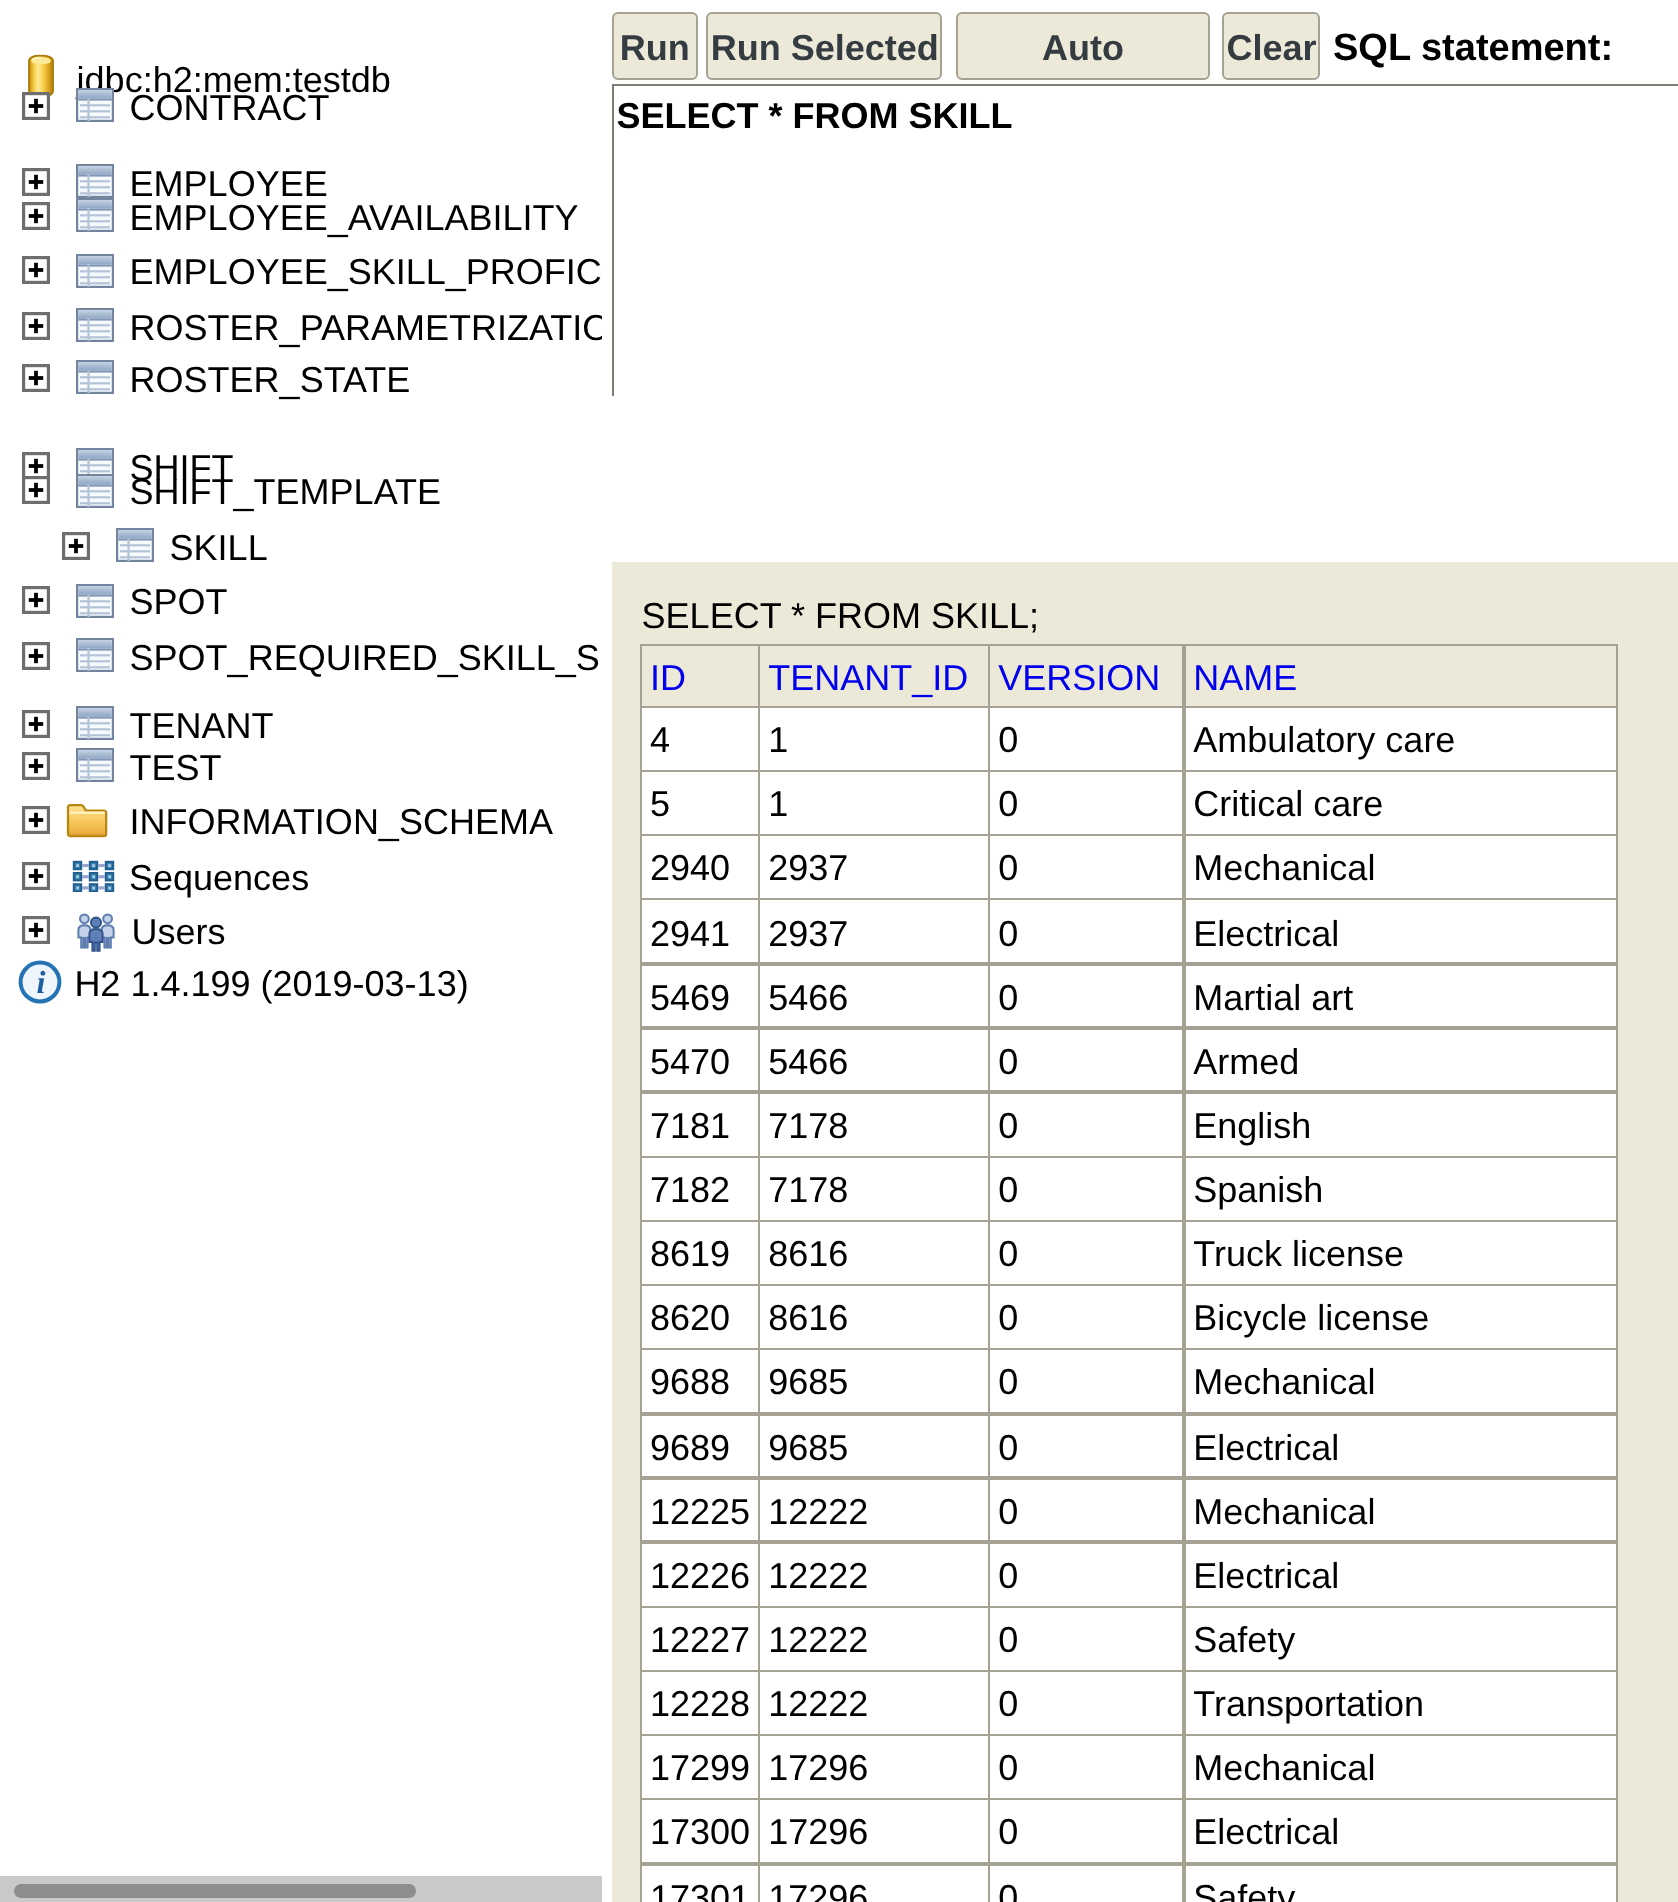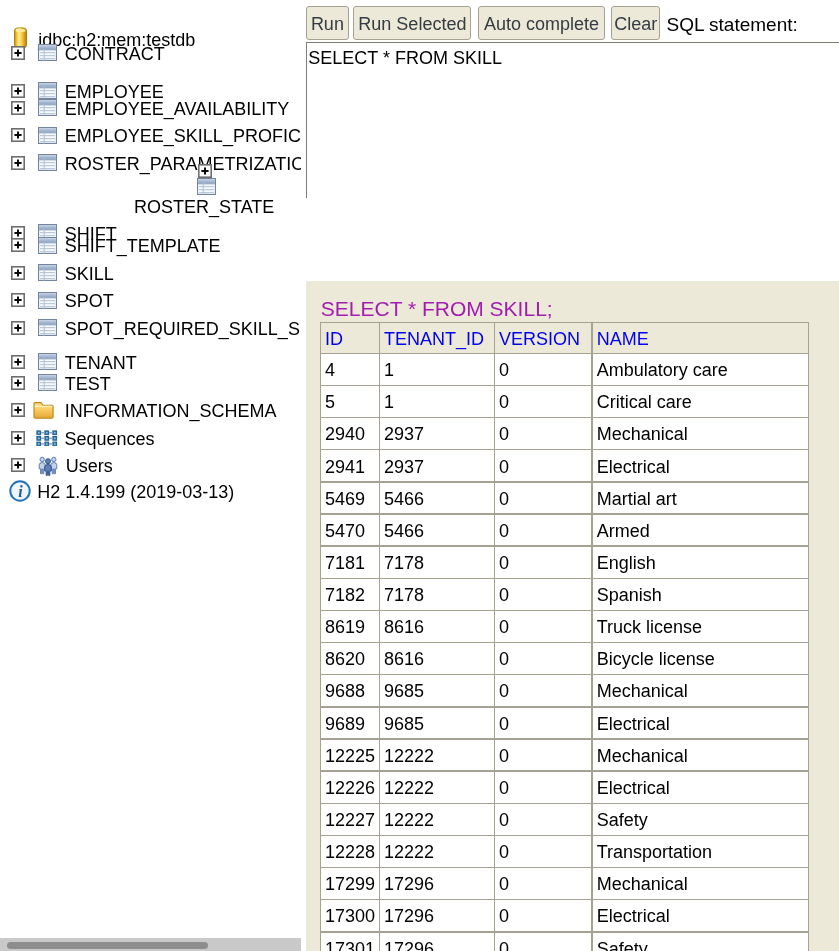--- a/index.html
+++ b/index.html
@@ -9,29 +9,29 @@
 
 #tree { position:absolute; left:0; top:0; width:301px; height:951px; background:#fff; overflow:hidden; }
 .trow { position:absolute; left:0; height:27.5px; width:400px; display:flex; align-items:center;
   font-size:18px; line-height:21px; color:#000; white-space:nowrap; }
 .trow svg { flex:0 0 auto; }
 .trow span { position:relative; top:1.8px; }
 
 #sbtrack { position:absolute; left:0; top:937.5px; width:301px; height:13.5px; background:#c9c9c9; }
 #sbthumb { position:absolute; left:7px; top:4.5px; width:201px; height:7.3px; border-radius:4px; background:#8d8d8d; }
 
-#qframe { position:absolute; left:305.5px; top:0; width:533.5px; height:198px; background:#fff; overflow:hidden; }
+#qframe { position:absolute; left:305.5px; top:0; width:533.5px; height:198px; background:#fff; overflow:hidden;font-weight:bold; }
 .btn { position:absolute; top:6px; height:33.8px; background:#ece9d8; border:1.4px solid #a6a293;
   border-radius:3px; font-size:18px; color:#343c42; text-align:center; line-height:35.2px; }
 #sqllabel { position:absolute; left:361px; top:14px; font-size:19px; line-height:21px; color:#000; }
 #ta { position:absolute; left:0; top:42px; width:535.5px; height:232px; background:#fff;
   border:1.4px solid #7f7d74; font-size:18px; line-height:21px; color:#000; padding:4.9px 0 0 1.8px; }
 
 #rframe { position:absolute; left:305.5px; top:280.5px; width:533.5px; height:670.5px; background:#ece9d8; overflow:hidden; }
-#stmt { position:absolute; left:15.3px; top:17.9px; font-size:21px; line-height:21px; color:#a21caf; }
+#stmt { position:absolute; left:15.3px; top:17.9px; font-size:18px; line-height:21px; color:#000000; }
 #grid { position:absolute; left:14.5px; top:41px; display:grid;
   grid-template-columns:57.7px 113.6px 96.2px 215.4px;
   grid-template-rows:30.1px; grid-auto-rows:30.75px; gap:1.4px; background:#a5a293; border:1.4px solid #a5a293; }
 #grid div { background:#fff; font-size:18px; line-height:21px; color:#000; padding:6.1px 0 0 4px;
   overflow:hidden; white-space:nowrap; }
 #grid div.h { background:#ece9d8; color:#0000ee; padding-top:6.3px; }
 </style>
 </head>
 <body>
 <div id="page">
@@ -161,21 +161,21 @@
           <rect x="0.55" y="0.55" width="17.9" height="15.9" fill="#f7fafc" stroke="#73849e" stroke-width="1.1"></rect>
           <rect x="1.1" y="1.1" width="16.8" height="4.2" fill="url(#gt)"></rect>
           <rect x="1.1" y="5.3" width="16.8" height="1" fill="#7e95b4"></rect>
           <rect x="2" y="8.1" width="15" height="1.1" fill="#b4c4d8"></rect>
           <rect x="2" y="11.1" width="15" height="1.1" fill="#b4c4d8"></rect>
           <rect x="2" y="14.1" width="15" height="1.1" fill="#b4c4d8"></rect>
           <rect x="5.7" y="5.3" width="1.1" height="11.2" fill="#b4c4d8"></rect>
         </svg>
         <span style="margin-left:8.3px">ROSTER_PARAMETRIZATION</span>
       </div>
-      <div class="trow" style="top:164px;flex-direction:column;">
+      <div class="trow" style="top:175px;">
         <svg width="14" height="14" viewBox="0 0 14 14" style="margin-left:10.5px">
           <rect x="0.8" y="0.8" width="12.4" height="12.4" fill="#fff" stroke="#6e6e6e" stroke-width="1.6"></rect>
           <line x1="3.4" y1="7" x2="10.6" y2="7" stroke="#000" stroke-width="1.9"></line>
           <line x1="7" y1="3.4" x2="7" y2="10.6" stroke="#000" stroke-width="1.9"></line>
         </svg>
         <svg width="19" height="17" viewBox="0 0 19 17" style="margin-left:13px">
           <defs>
             <linearGradient id="gt" x1="0" y1="0" x2="0" y2="1">
               <stop offset="0" stop-color="#c3d0e2"></stop>
               <stop offset="1" stop-color="#8fa6c4"></stop>
@@ -230,21 +230,21 @@
           <rect x="0.55" y="0.55" width="17.9" height="15.9" fill="#f7fafc" stroke="#73849e" stroke-width="1.1"></rect>
           <rect x="1.1" y="1.1" width="16.8" height="4.2" fill="url(#gt)"></rect>
           <rect x="1.1" y="5.3" width="16.8" height="1" fill="#7e95b4"></rect>
           <rect x="2" y="8.1" width="15" height="1.1" fill="#b4c4d8"></rect>
           <rect x="2" y="11.1" width="15" height="1.1" fill="#b4c4d8"></rect>
           <rect x="2" y="14.1" width="15" height="1.1" fill="#b4c4d8"></rect>
           <rect x="5.7" y="5.3" width="1.1" height="11.2" fill="#b4c4d8"></rect>
         </svg>
         <span style="margin-left:8.3px">SHIFT_TEMPLATE</span>
       </div>
-      <div class="trow" style="top:258.75px;">
+      <div class="trow" style="top:258.75px;padding-left:20px;">
         <svg width="14" height="14" viewBox="0 0 14 14" style="margin-left:10.5px">
           <rect x="0.8" y="0.8" width="12.4" height="12.4" fill="#fff" stroke="#6e6e6e" stroke-width="1.6"></rect>
           <line x1="3.4" y1="7" x2="10.6" y2="7" stroke="#000" stroke-width="1.9"></line>
           <line x1="7" y1="3.4" x2="7" y2="10.6" stroke="#000" stroke-width="1.9"></line>
         </svg>
         <svg width="19" height="17" viewBox="0 0 19 17" style="margin-left:13px">
           <defs>
             <linearGradient id="gt" x1="0" y1="0" x2="0" y2="1">
               <stop offset="0" stop-color="#c3d0e2"></stop>
               <stop offset="1" stop-color="#8fa6c4"></stop>

